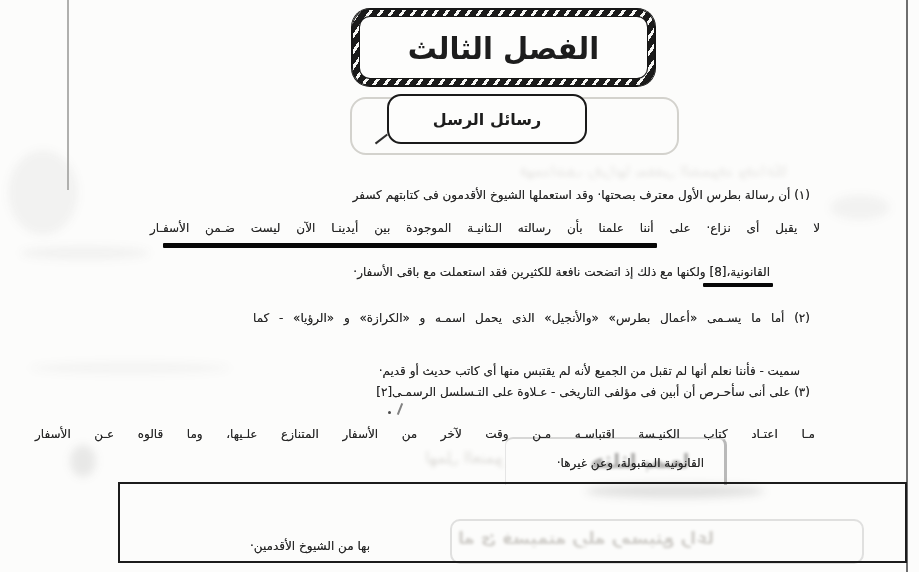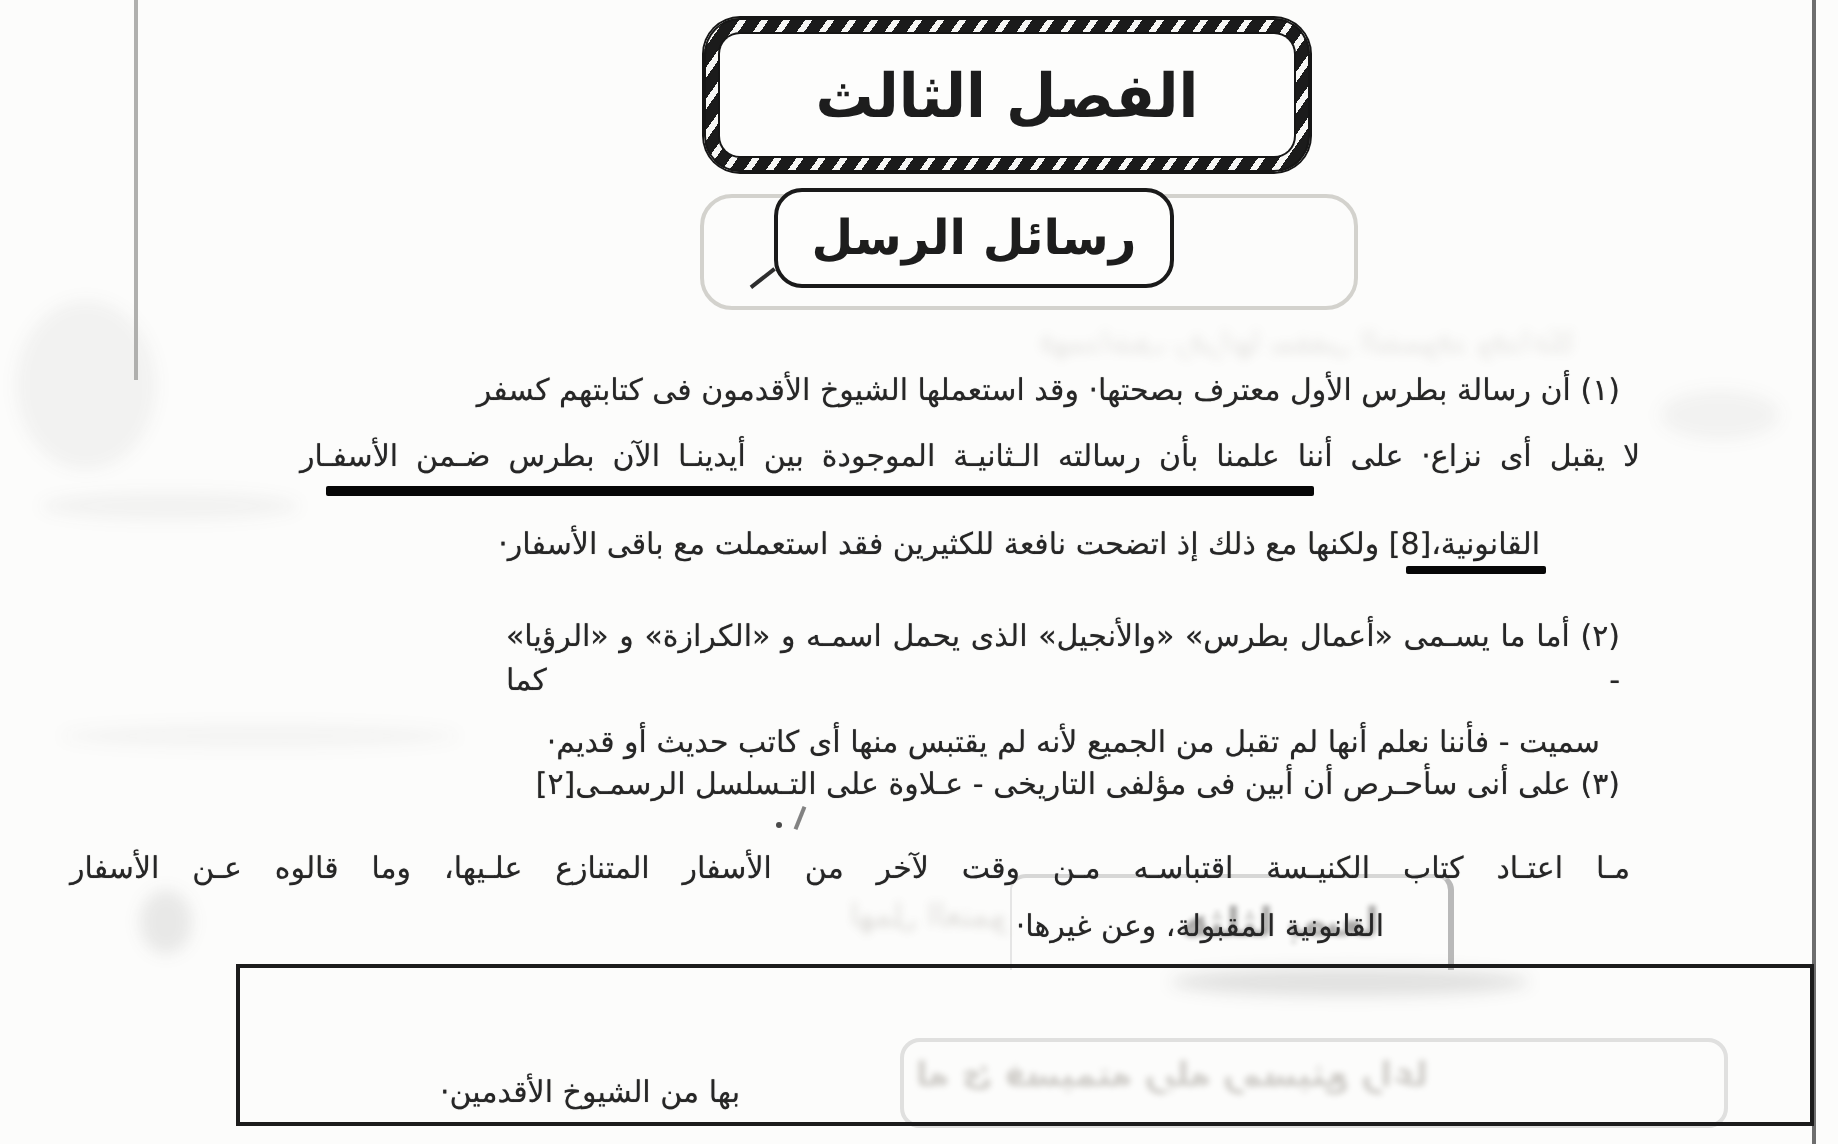--- a/index.html
+++ b/index.html
@@ -28,39 +28,39 @@
     box-shadow:0 0 0 1px #161616;
     display:flex;align-items:center;justify-content:center;
   }
   .chapter-title{font-size:29px;font-weight:bold;color:#1d1d1d;letter-spacing:1px;transform:scaleY(1.05);}
   .section-frame{
     position:absolute;left:387px;top:94px;width:200px;height:50px;
     border:2.5px solid #1a1a1a;border-radius:14px;box-sizing:border-box;
     background:#fdfdfc;display:flex;align-items:center;justify-content:center;
     z-index:5;
   }
-  .section-title{font-size:24px;font-weight:bold;color:#1d1d1d;}
+  .section-title{font-size:16px;font-weight:bold;color:#1d1d1d;}
   .pen-tick{position:absolute;left:374px;top:138px;width:15px;height:2.4px;background:#2d2d2d;transform:rotate(-38deg);z-index:6;}
   
   .line{
-    position:absolute;z-index:5;font-size:15px;color:#262626;
+    position:absolute;z-index:5;font-size:12px;color:#262626;
     height:22px;line-height:22px;direction:rtl;
     text-shadow:0 0 .4px rgba(20,20,20,.55);
   }
   .nw{white-space:nowrap;}
   .stretch{text-align:justify;text-align-last:justify;white-space:nowrap0;}
   
   .p1l1{right:109px;top:184px;}
   .p1l2{right:99px;left:150px;top:217px;}
   .p1l3{right:149px;top:261px;}
   .p2l1{right:109px;left:253px;top:307px;}
   .p2l2{right:119px;top:360px;text-align:center;}
   .p3l1{right:109px;top:381px;}
   .p3l2{right:104px;left:35px;top:423px;}
-  .p3l3{right:227px;top:452px;text-align:center;}
+  .p3l3{right:215px;top:452px;text-align:center;}
   .p4l1{right:119px;left:213px;top:498px;}
   .p4l2{right:549px;top:535px;margin-left:44px;}
   
   .mark{position:absolute;background:#070707;z-index:5;border-radius:1px;}
   .mark1{left:163px;top:243px;width:494px;height:4.5px;}
   .mark2{left:703px;top:283px;width:70px;height:4px;}
   
   .para4-frame{
     position:absolute;left:118px;top:482px;width:789px;height:81px;
     border:2px solid #1c1c1c;box-sizing:border-box;background:transparent;z-index:4;
@@ -97,21 +97,21 @@
       <span class="chapter-title">الفصل الثالث</span>
     </div>
   </div>
 
   <div class="section-frame">
     <span class="section-title">رسائل الرسل</span>
   </div>
   <div class="pen-tick"></div>
 
   <div class="line nw p1l1">(١) أن رسالة بطرس الأول معترف بصحتها· وقد استعملها الشيوخ الأقدمون فى كتابتهم كسفر</div>
-  <div class="line stretch p1l2">لا يقبل أى نزاع· على أننا علمنا بأن رسالته الـثانيـة الموجودة بين أيدينـا الآن بطرس ضـمن الأسفـار</div>
+  <div class="line stretch p1l2">لا يقبل أى نزاع· على أننا علمنا بأن رسالته الـثانيـة الموجودة بين أيدينـا الآن ليست ضـمن الأسفـار</div>
   <div class="mark mark1"></div>
   <div class="line nw p1l3">القانونية،[8] ولكنها مع ذلك إذ اتضحت نافعة للكثيرين فقد استعملت مع باقى الأسفار·</div>
   <div class="mark mark2"></div>
 
   <div class="line stretch p2l1">(٢) أما ما يسـمى «أعمال بطرس» «والأنجيل» الذى يحمل اسمـه و «الكرازة» و «الرؤيا» - كما</div>
   <div class="line nw p2l2">سميت - فأننا نعلم أنها لم تقبل من الجميع لأنه لم يقتبس منها أى كاتب حديث أو قديم·</div>
 
   <div class="line nw p3l1">(٣) على أنى سأحـرص أن أبين فى مؤلفى التاريخى - عـلاوة على التـسلسل الرسمـى[٢]</div>
   <div class="stray-dot"></div>
   <div class="stray-slash"></div>

